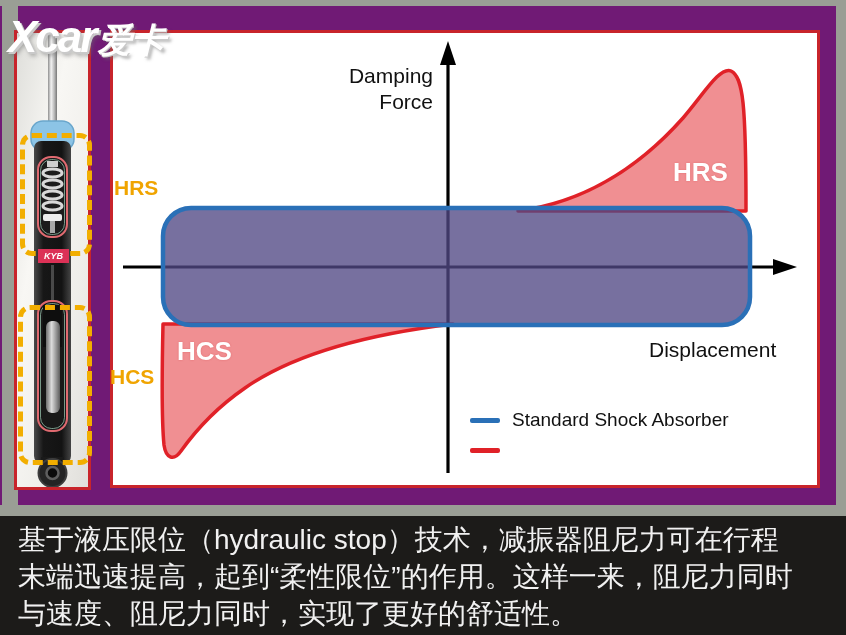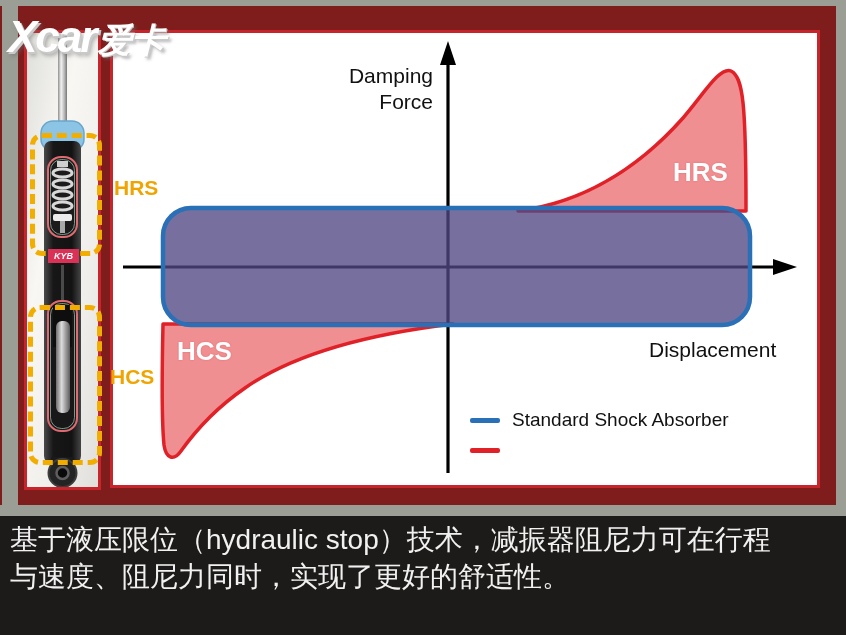--- a/index.html
+++ b/index.html
@@ -1,35 +1,35 @@
 <!DOCTYPE html>
 <html><head>
 <meta charset="utf-8">
 <style>
   html,body{margin:0;padding:0;}
   body{width:846px;height:635px;font-family:"Liberation Sans",sans-serif;}
-  .page{position:relative;width:846px;height:635px;background:#7f1d1d;overflow:hidden;}
+  .page{position:relative;width:846px;height:635px;background:#701a75;overflow:hidden;}
 
   
   .frame{position:absolute;background:#9a9e95;}
   .frame-top{left:0;top:0;width:846px;height:6px;}
   .frame-left{left:2px;top:6px;width:16px;height:500px;}
   .frame-right{left:836px;top:6px;width:10px;height:500px;}
   .frame-bottom{left:0;top:505px;width:846px;height:11px;}
 
   
   .logo{position:absolute;left:8px;top:12px;z-index:30;color:#ffffff;
         font-style:italic;font-weight:900;letter-spacing:-2px;
         text-shadow:2px 2px 0 #c9c9c9, 3px 4px 4px rgba(110,110,110,.55);}
   .logo .latin{font-size:44px;}
   .logo .cjk{font-size:34px;font-weight:700;letter-spacing:0;margin-left:2px;
         text-shadow:1px 1px 0 #c9c9c9, 3px 3px 3px rgba(110,110,110,.5);}
 
   
-  .photo-box{position:absolute;left:24px;top:30px;width:77px;height:460px;
+  .photo-box{position:absolute;left:14px;top:30px;width:77px;height:460px;
        border:3px solid #c8242b;box-sizing:border-box;z-index:5;
        background:linear-gradient(100deg,#dededa 0%,#f8f7f4 35%,#efeeea 70%,#e0dfdb 100%);}
   .photo-box svg{position:absolute;left:0;top:0;}
   .dash-box{position:absolute;border:5px dashed #f2ae00;border-radius:12px;z-index:6;}
   .dash-top{left:3px;top:100px;width:62px;height:113px;}
   .dash-bottom{left:1px;top:272px;width:64px;height:150px;}
   .kyb-badge{position:absolute;left:21px;top:216px;width:31px;height:14px;background:#dc3156;
        color:#fff;font-size:9px;font-weight:700;font-style:italic;text-align:center;line-height:14px;z-index:7;}
 
   
@@ -50,21 +50,21 @@
   .region-hcs{left:64px;top:303px;}
   .legend{position:absolute;left:357px;top:372px;}
   .legend-row{display:flex;align-items:center;height:30px;}
   .swatch{display:inline-block;width:30px;height:5px;border-radius:2px;margin-right:12px;}
   .swatch-blue{background:#2a70b7;}
   .swatch-red{background:#e02128;}
   .legend-row span.lab{font-size:19px;color:#111;}
 
   
   .caption{position:absolute;left:0;top:516px;width:846px;height:119px;background:#1c1b19;
-       color:#f1f1f1;box-sizing:border-box;padding:5px 10px 0 10px;
+       color:#f1f1f1;box-sizing:border-box;padding:5px 10px 0 18px;
        font-size:28px;line-height:37px;white-space:nowrap;}
 </style>
 </head>
 <body>
 
 <div class="page">
 
   <div class="frame frame-top"></div>
   <div class="frame frame-left"></div>
   <div class="frame frame-right"></div>
@@ -155,16 +155,17 @@
         <span class="lab">Standard Shock Absorber</span>
       </div>
       <div class="legend-row">
         <span class="swatch swatch-red"></span>
       </div>
     </div>
   </div>
 
   <div class="caption">
     <div>基于液压限位（hydraulic stop）技术，减振器阻尼力可在行程</div>
+    <div>末端迅速提高，起到“柔性限位”的作用。这样一来，阻尼力同时</div>
     <div>与速度、阻尼力同时，实现了更好的舒适性。</div>
   </div>
 
 </div>
 
 </body></html>

